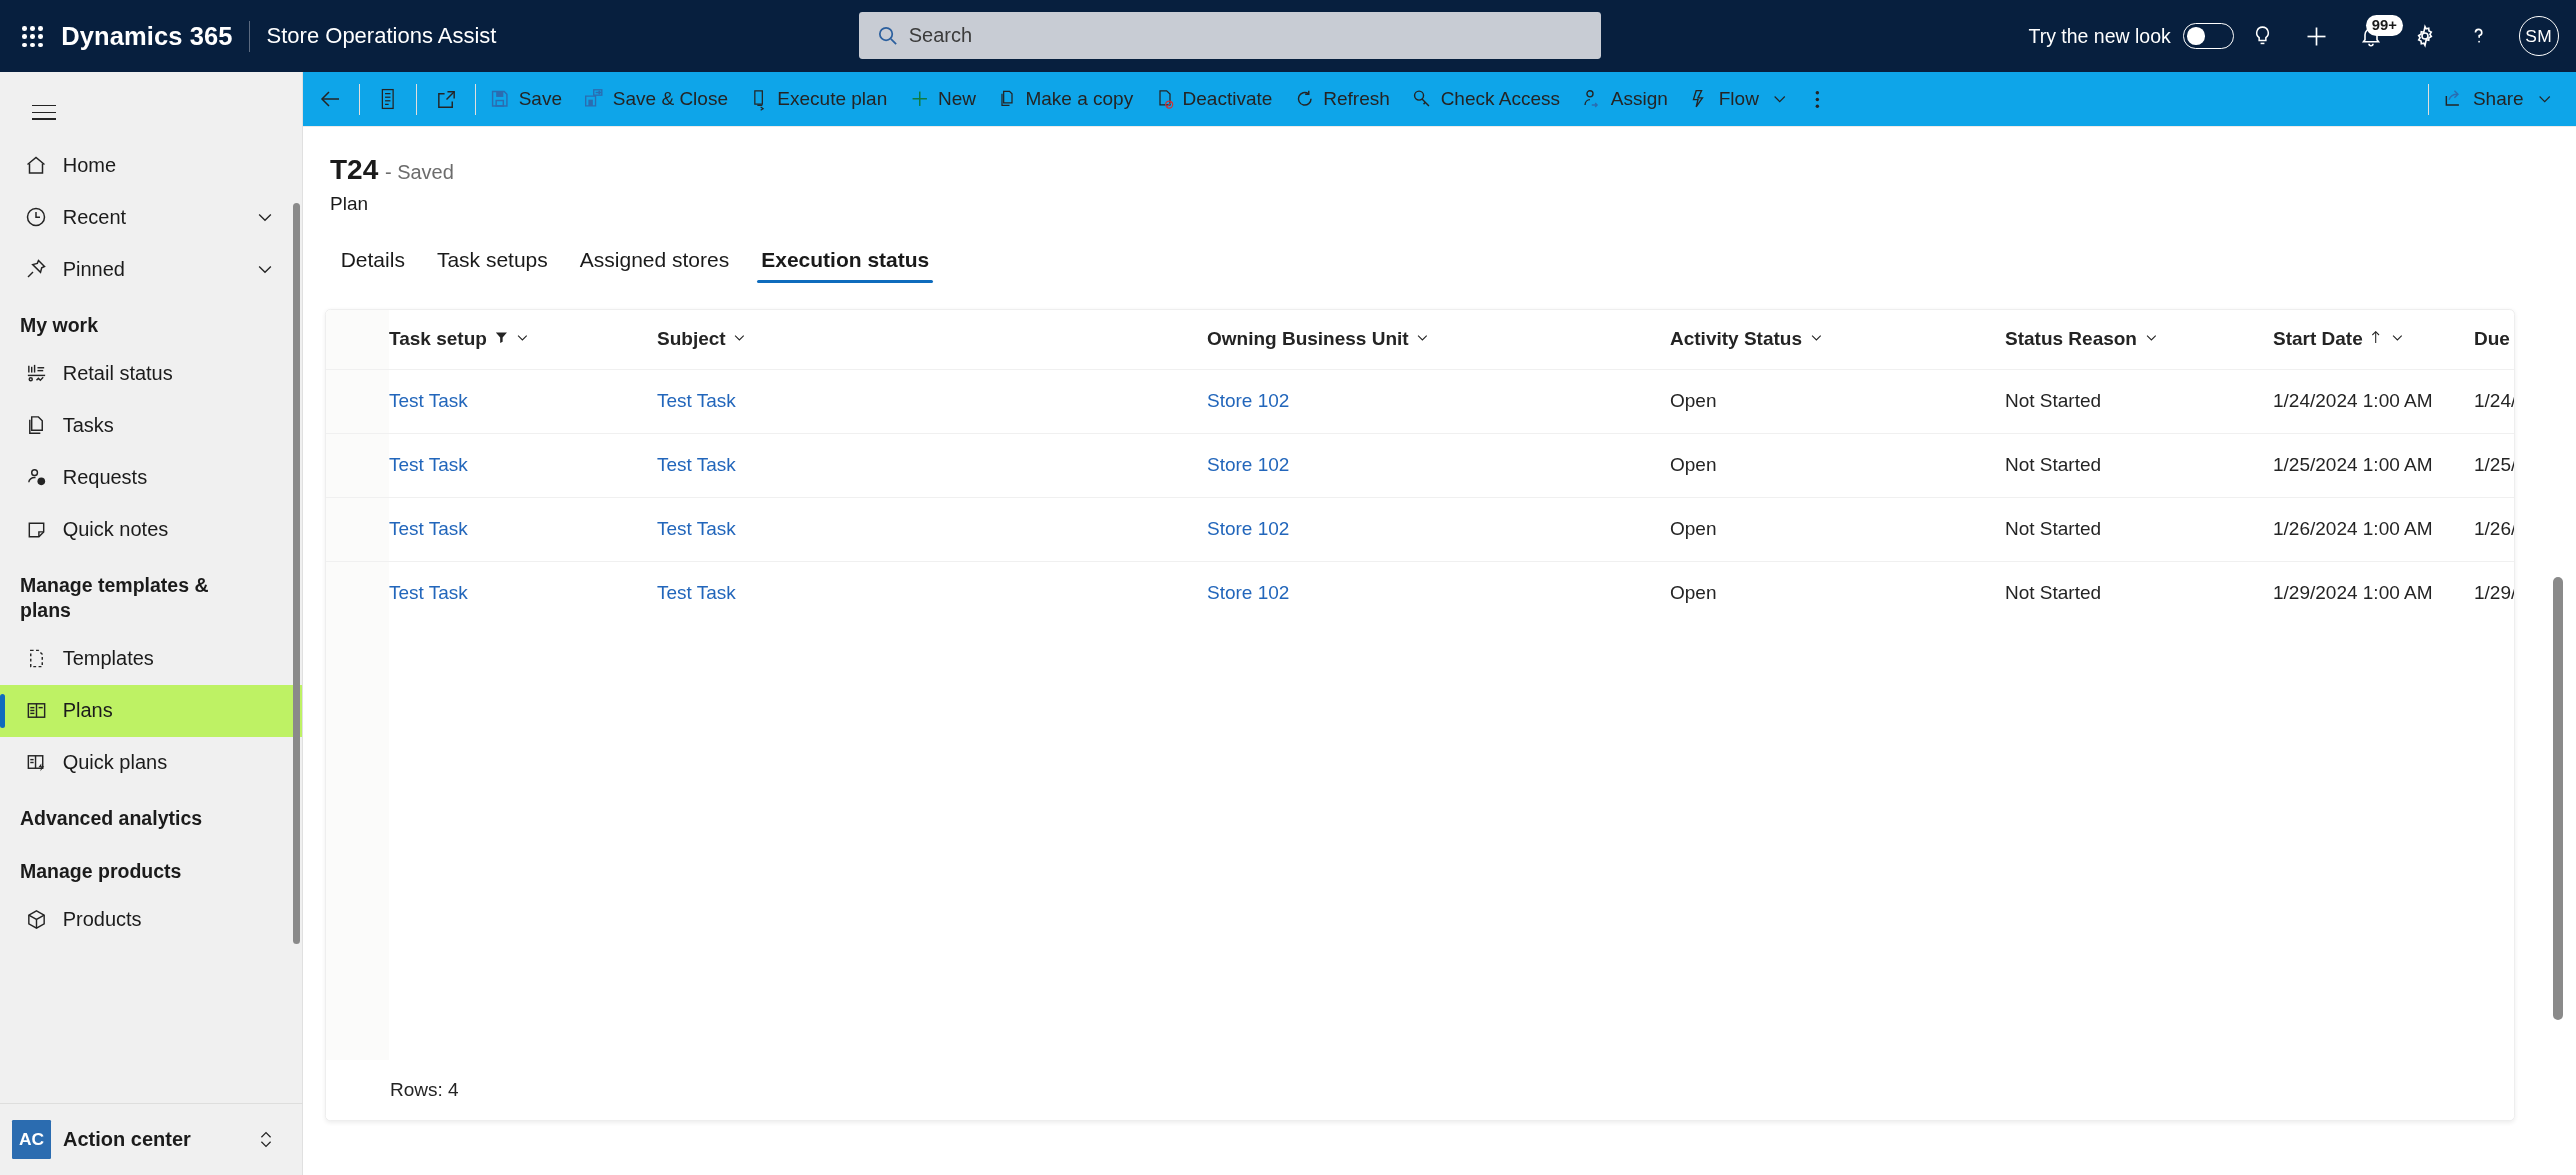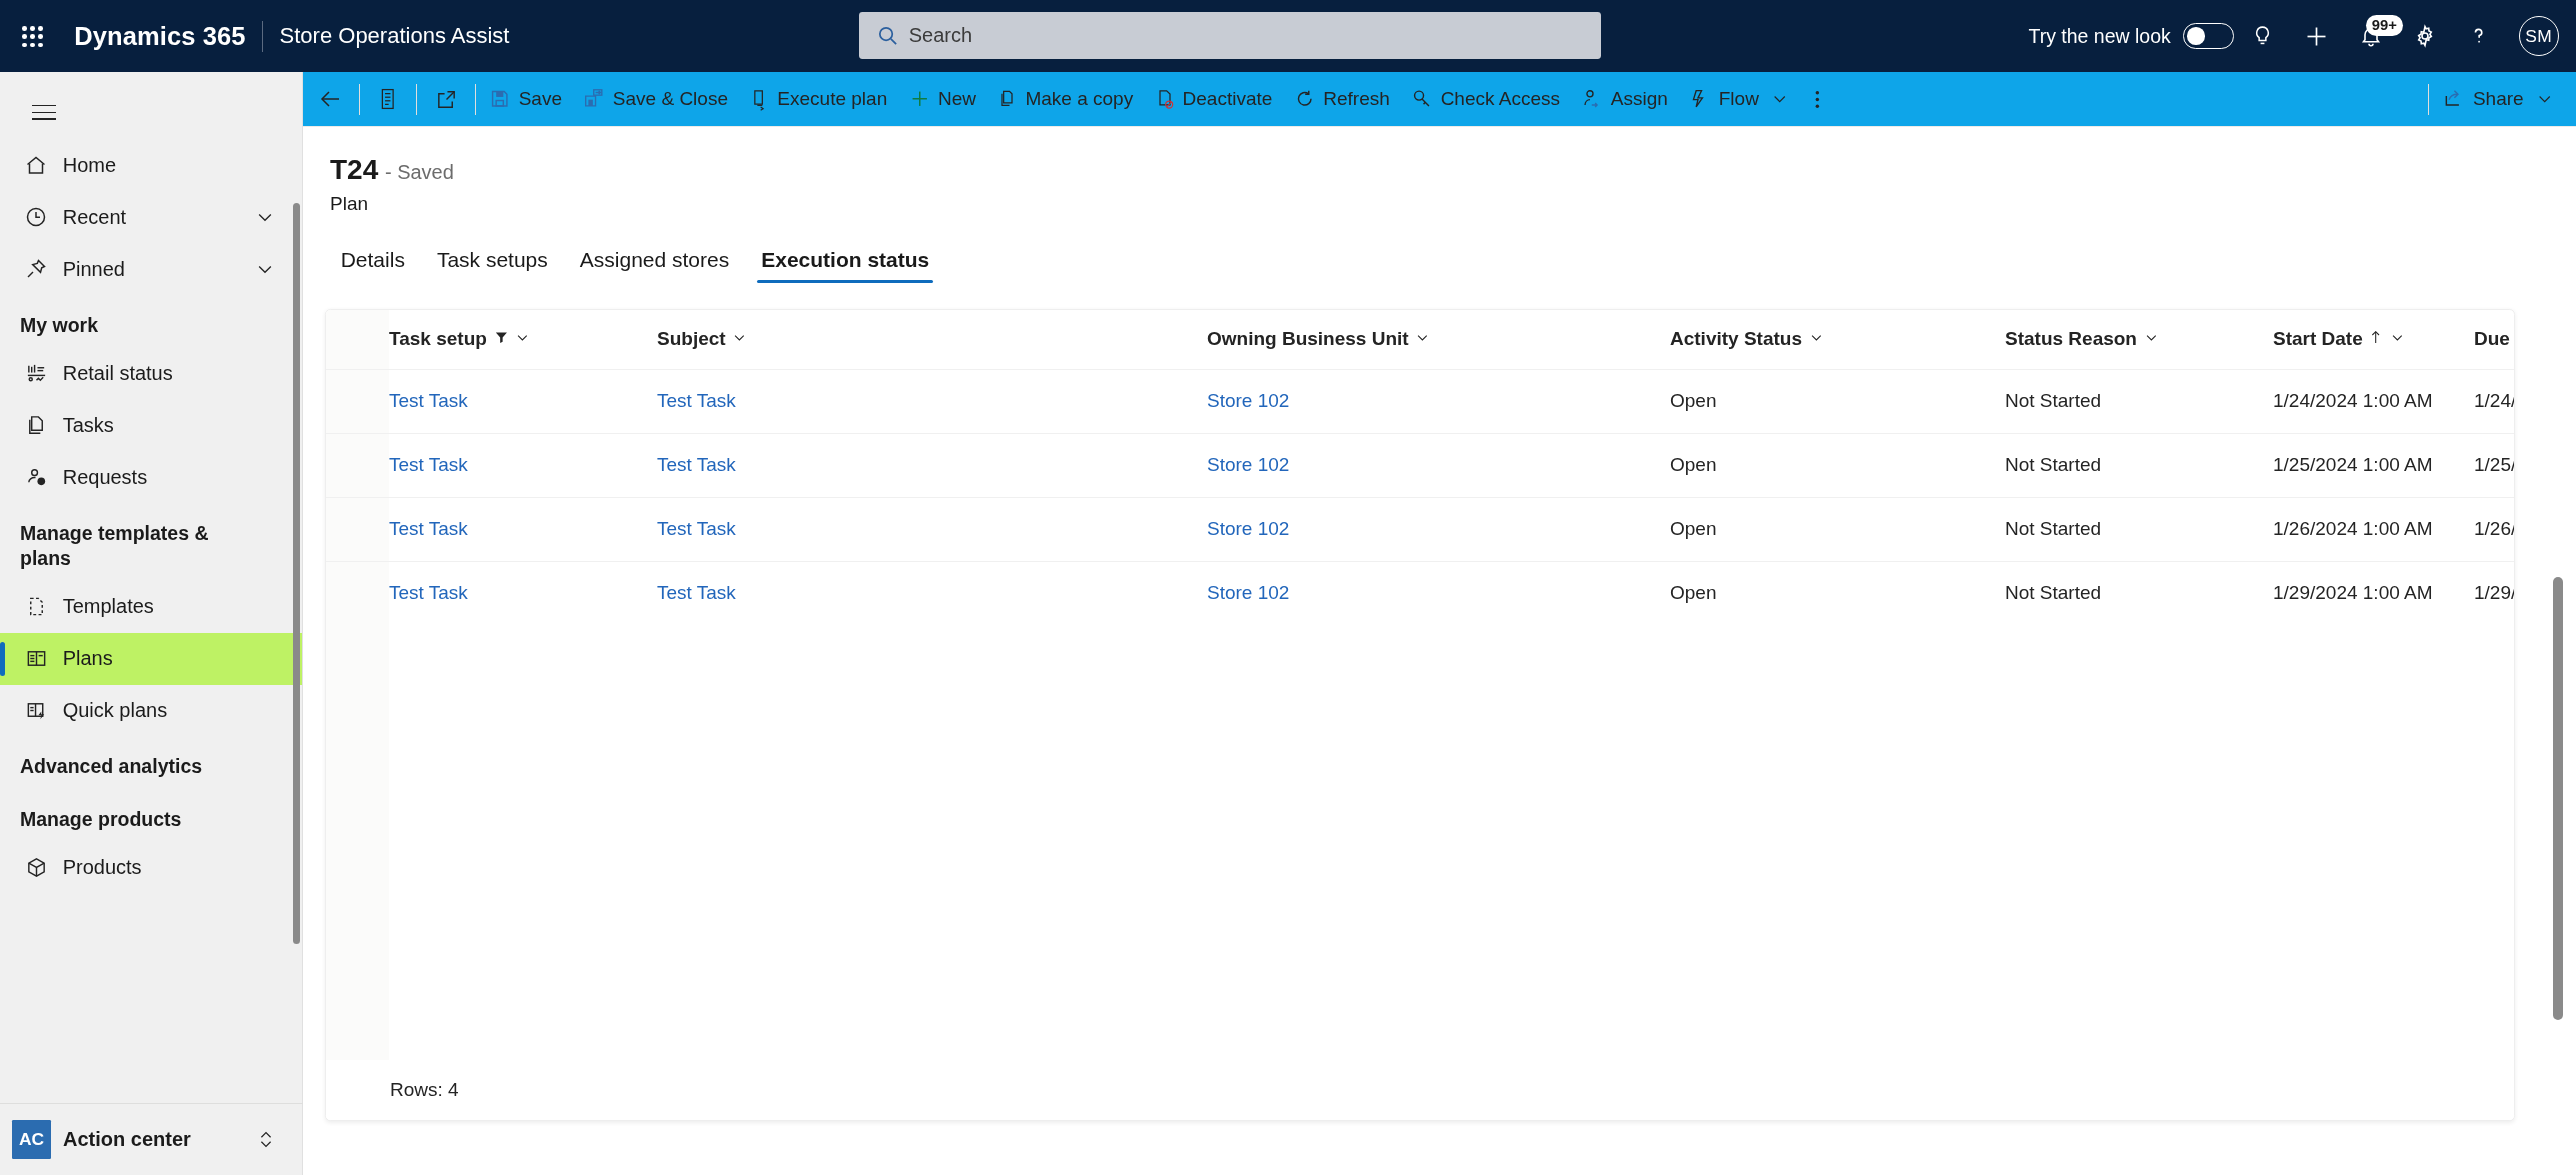--- a/index.html
+++ b/index.html
@@ -18,21 +18,21 @@
     display: flex; align-items: center;
   }
   .waffle {
     width: 34px; height: 34px; margin-left: 14.8px; margin-right: 9.4px;
     display: grid; grid-template-columns: repeat(3, 1fr); grid-template-rows: repeat(3, 1fr);
     gap: 3.4px; padding: 7.4px; cursor: pointer;
   }
   .waffle span { background: #ffffff; border-radius: 50%; display:block; width:4.7px; height:4.7px; }
   .brand {
     color: #ffffff; font-size: 25.5px; font-weight: 700;
-    letter-spacing: 0.1px; margin-left: 16px; margin-right: 16px;
+    letter-spacing: 0.1px; margin-left: 3px; margin-right: 16px;
     white-space: nowrap;
   }
   .brand-sep { width: 0.7px; height: 31px; background: #5b6a80; }
   .app-name {
     color: #ffffff; font-size: 22px; font-weight: 400;
     margin-left: 17.4px; white-space: nowrap;
   }
   .search-wrap {
     position: absolute; left: 859px; top: 12px;
     width: 742px; height: 47px;
@@ -371,20 +371,29 @@
         <svg width="23" height="23" viewBox="0 0 24 24" fill="none" stroke="#242424" stroke-width="1.5" style="font-size:30px">
           <circle cx="10" cy="7" r="3"></circle>
             <path d="M4 17c0-3 3-5 6-5h1"></path>
             <circle cx="17" cy="16" r="4" fill="#242424" stroke="none"></circle>
           <text x="17" y="19" font-size="6" fill="#fff" text-anchor="middle" font-family="sans-serif">?</text>
         </svg>
       </span>
       <span>Requests</span>
     </div>
 
+    <div class="nav-item">
+      <span class="ico">
+        <svg width="23" height="23" viewBox="0 0 24 24" fill="none" stroke="#242424" stroke-width="1.5">
+          <path d="M4.5 5.5h15v9l-5 5h-10z"></path>
+            <path d="M19.5 14.5h-5v5"></path>
+        </svg>
+      </span>
+      <span>Quick notes</span>
+    </div>
 
     <div class="nav-group two-line">Manage templates &amp; plans</div>
 
     <div class="nav-item">
       <span class="ico">
         <svg width="23" height="23" viewBox="0 0 24 24" fill="none" stroke="#242424" stroke-width="1.5" stroke-dasharray="3 2.5">
           <path d="M6 3.5h8l4 4v13H6z"></path>
         </svg>
       </span>
       <span>Templates</span>

